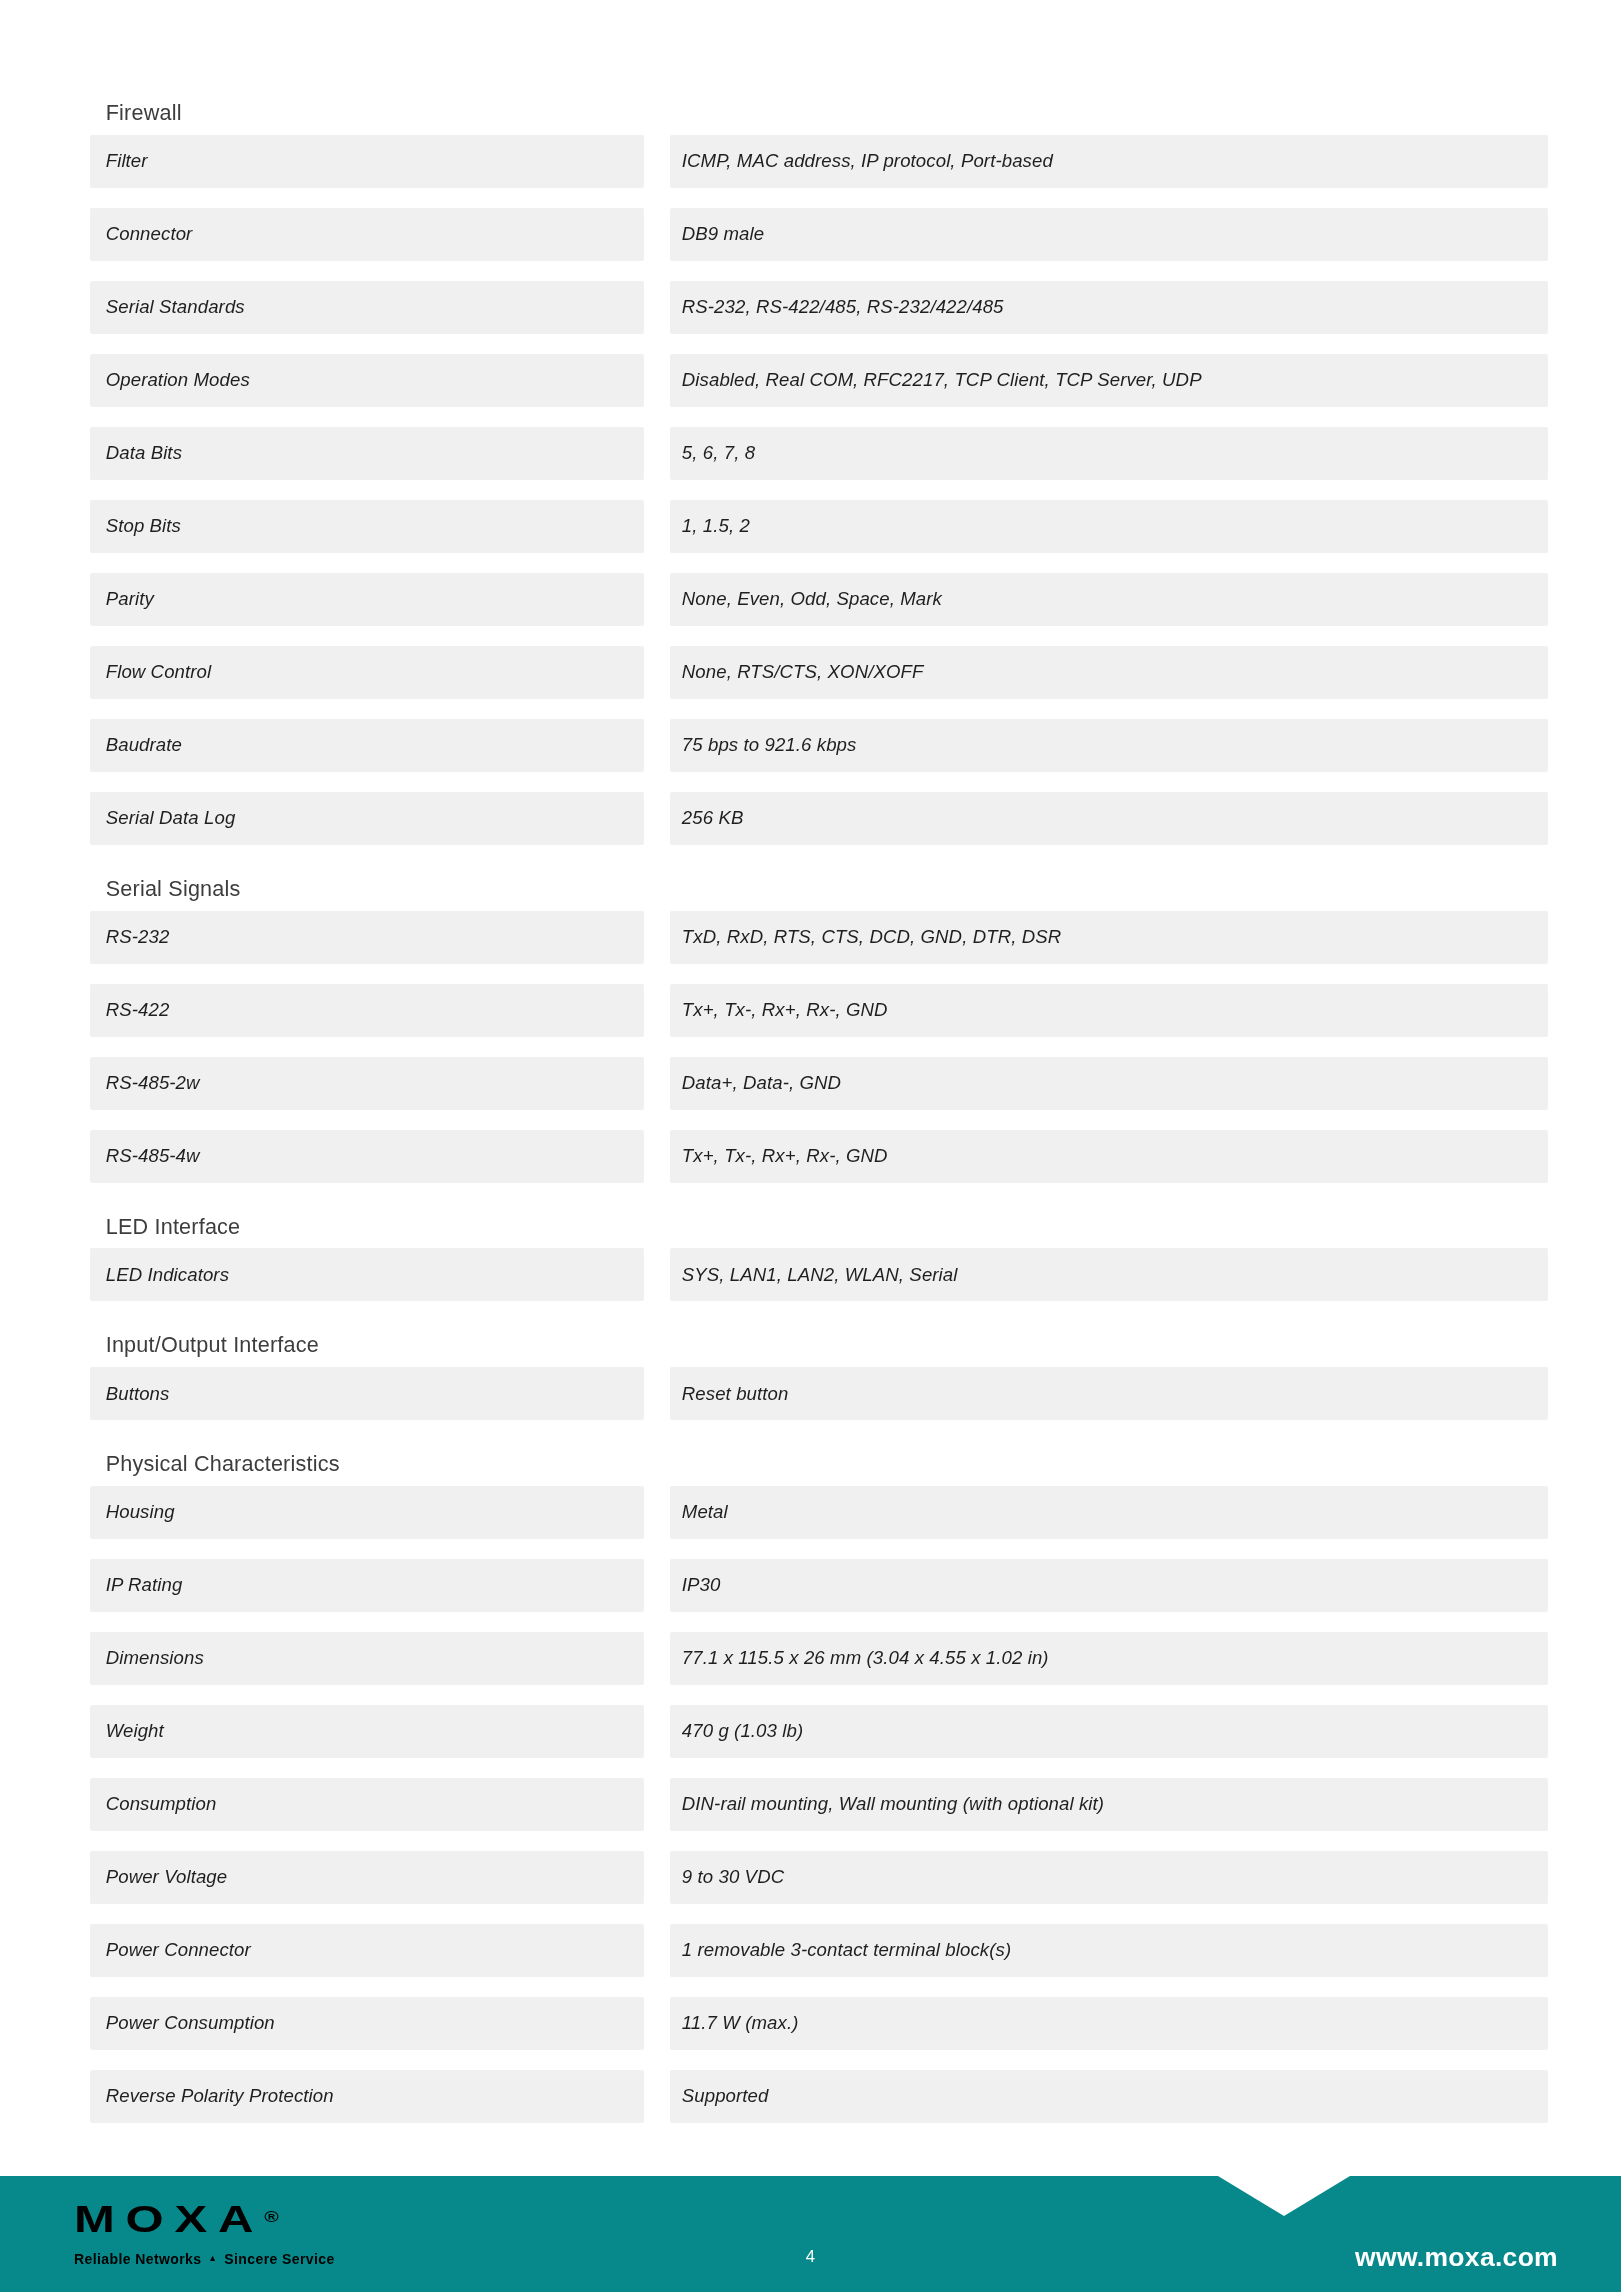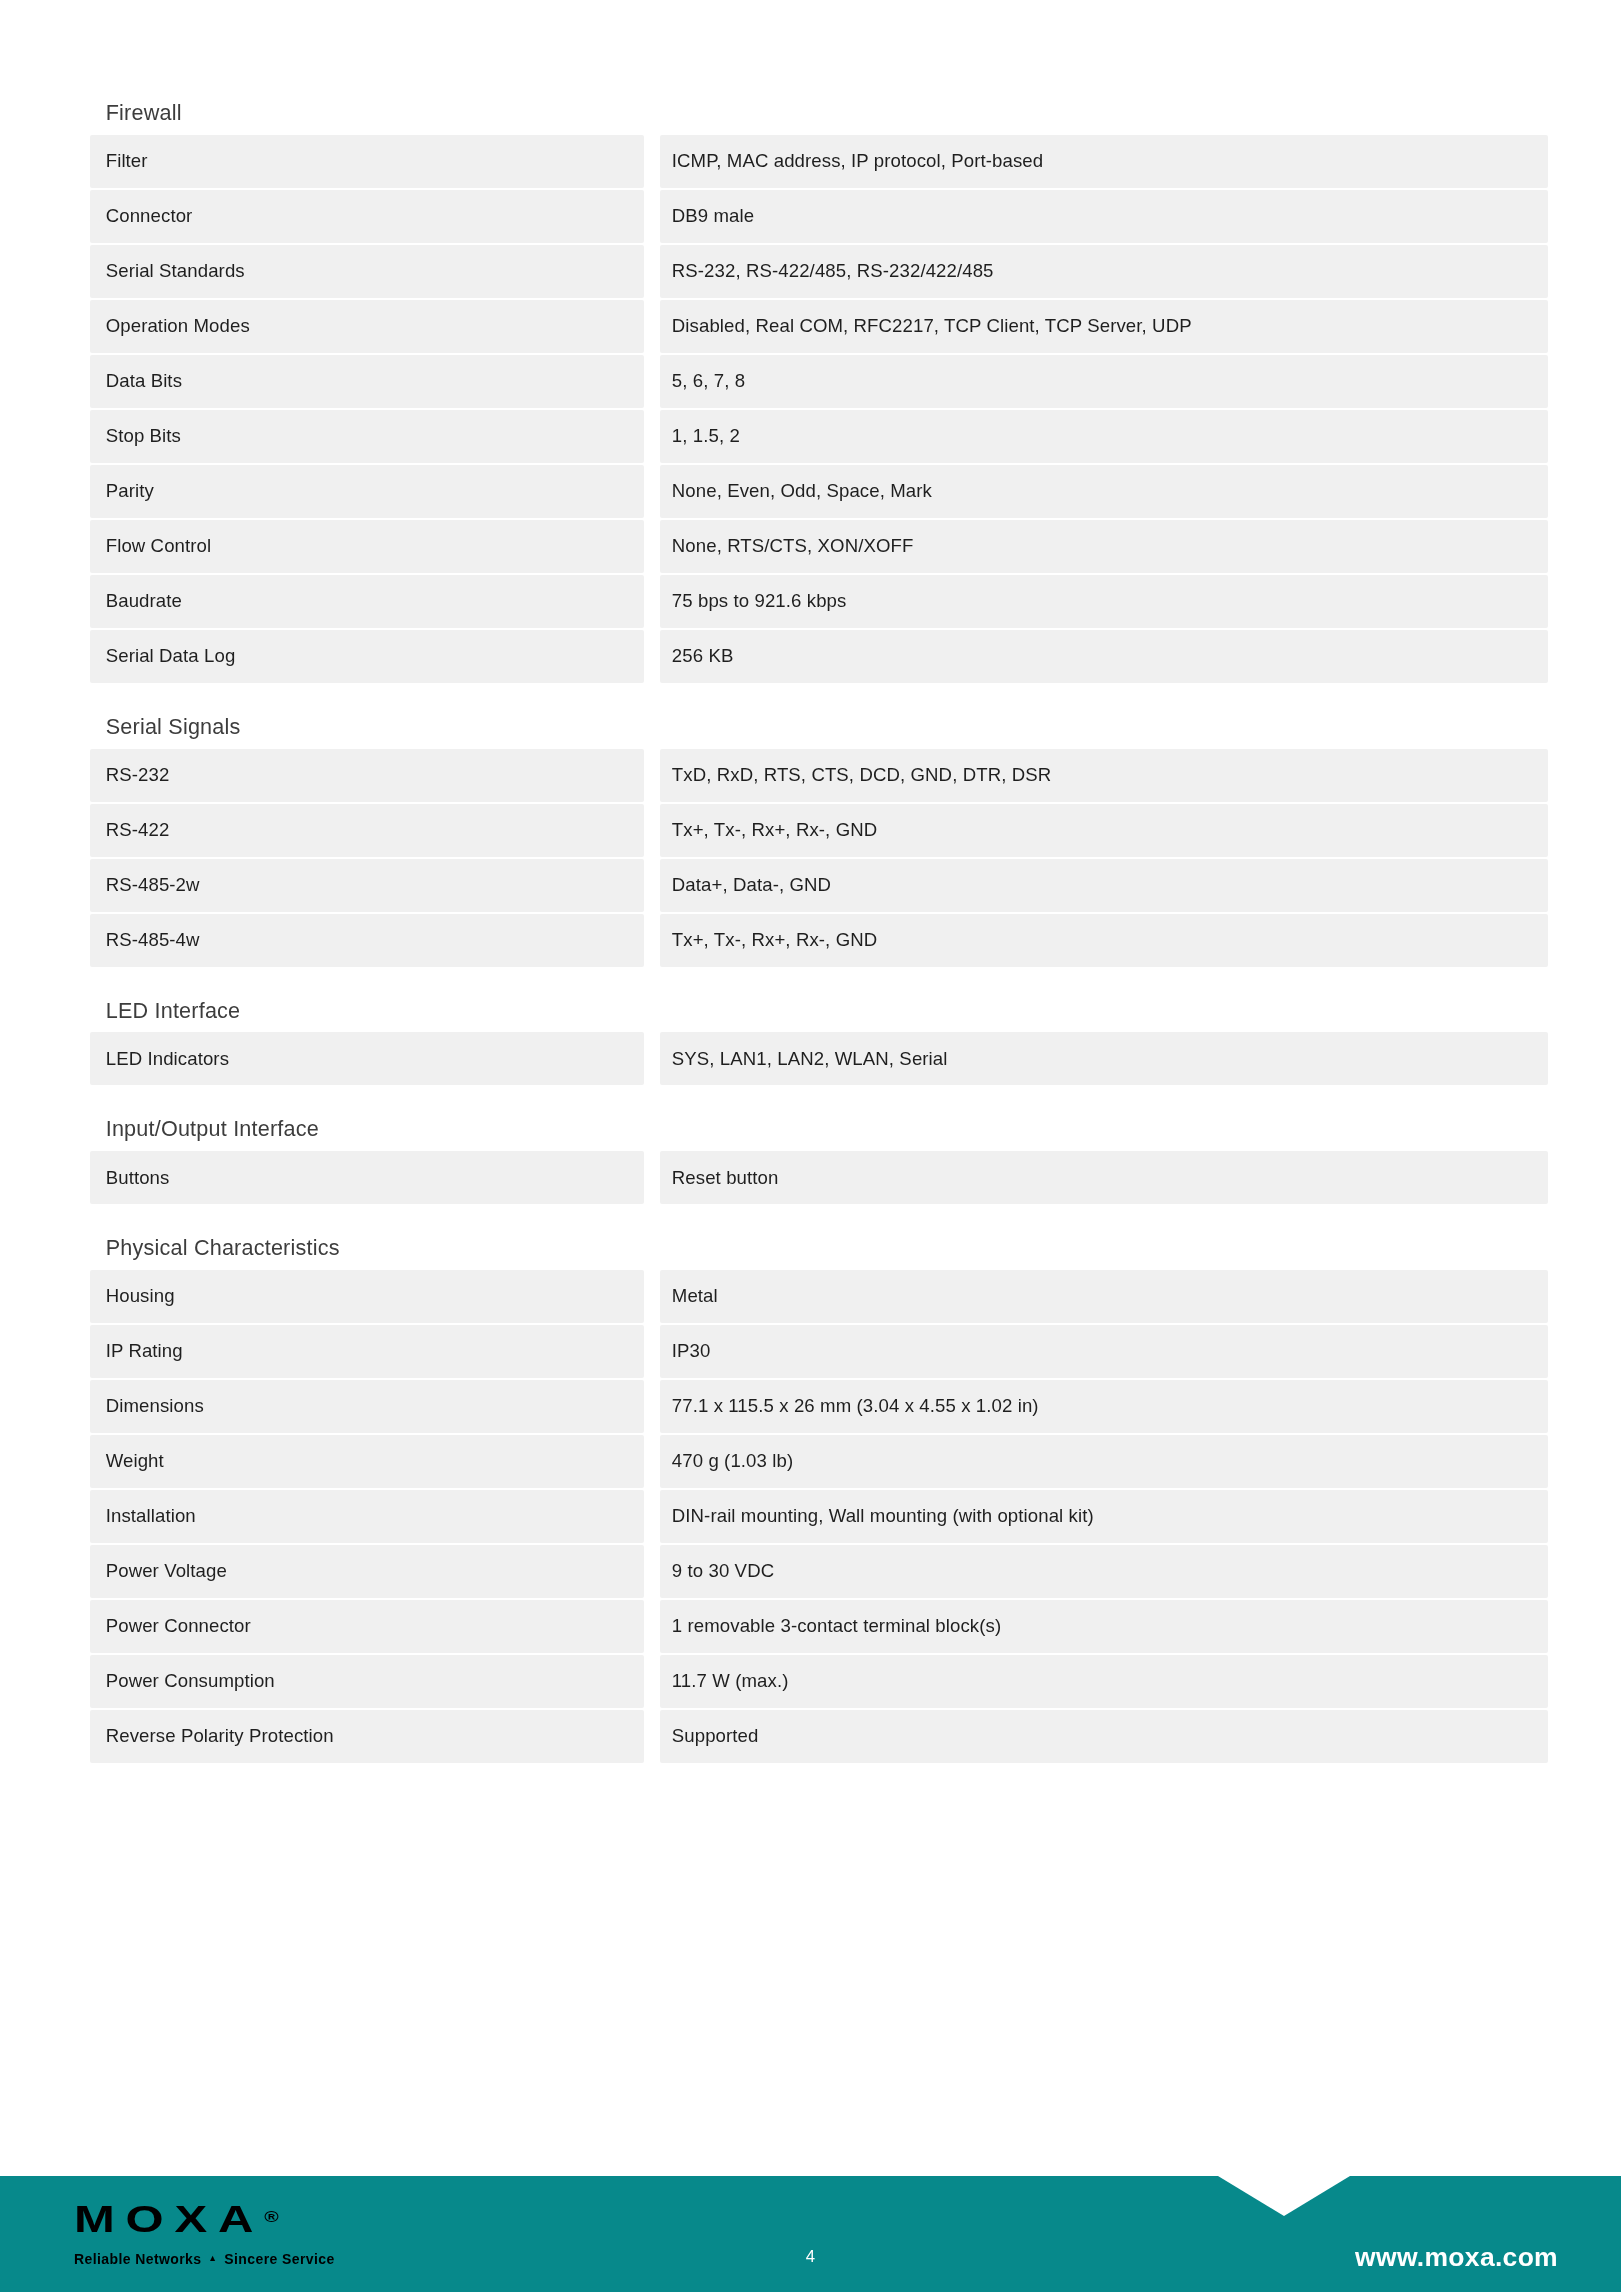--- a/index.html
+++ b/index.html
@@ -16,22 +16,23 @@
     width:1458px;
   }
   .section-title {
     font-size:21.6px;
     color:#3d3d3d;
     margin:31px 0 8.8px 15.7px;
     letter-spacing:0.2px;
   }
   .spec-row {
     display:flex;
-    gap:16px;
-    margin-bottom:2px;
+    gap:26px;
+    margin-bottom:20px;
+    font-style:italic;
   }
   .cell {
     background:#f0f0f0;
     height:53px;
     display:flex;
     align-items:center;
     border-radius:2px;
     font-size:18.6px;
     color:#1f1f1f;
     box-sizing:border-box;
@@ -180,21 +181,21 @@
     </div>
     <div class="spec-row">
       <div class="cell label-cell">Dimensions</div>
       <div class="cell value-cell">77.1 x 115.5 x 26 mm (3.04 x 4.55 x 1.02 in)</div>
     </div>
     <div class="spec-row">
       <div class="cell label-cell">Weight</div>
       <div class="cell value-cell">470 g (1.03 lb)</div>
     </div>
     <div class="spec-row">
-      <div class="cell label-cell">Installation</div>
+      <div class="cell label-cell">Consumption</div>
       <div class="cell value-cell">DIN-rail mounting, Wall mounting (with optional kit)</div>
     </div>
     <div class="spec-row">
       <div class="cell label-cell">Power Voltage</div>
       <div class="cell value-cell">9 to 30 VDC</div>
     </div>
     <div class="spec-row">
       <div class="cell label-cell">Power Connector</div>
       <div class="cell value-cell">1 removable 3-contact terminal block(s)</div>
     </div>

